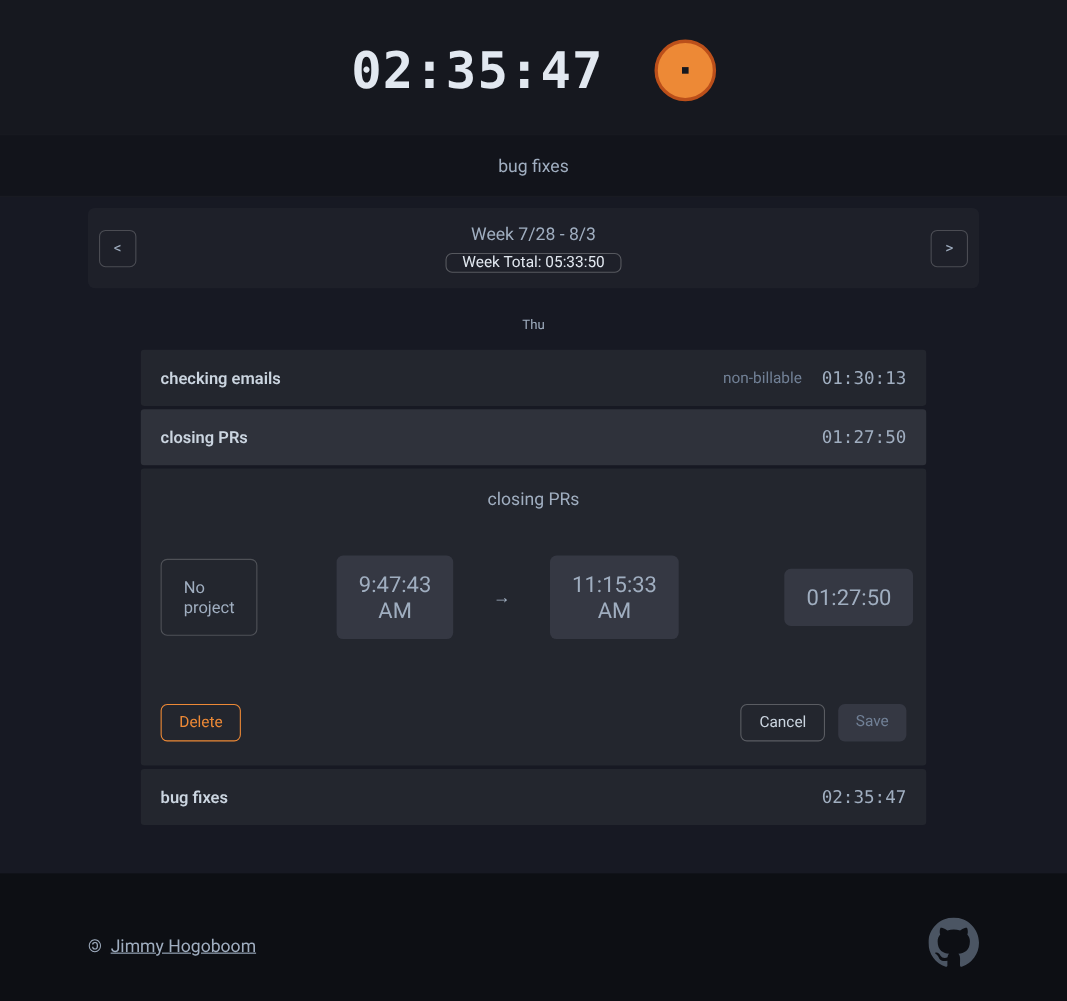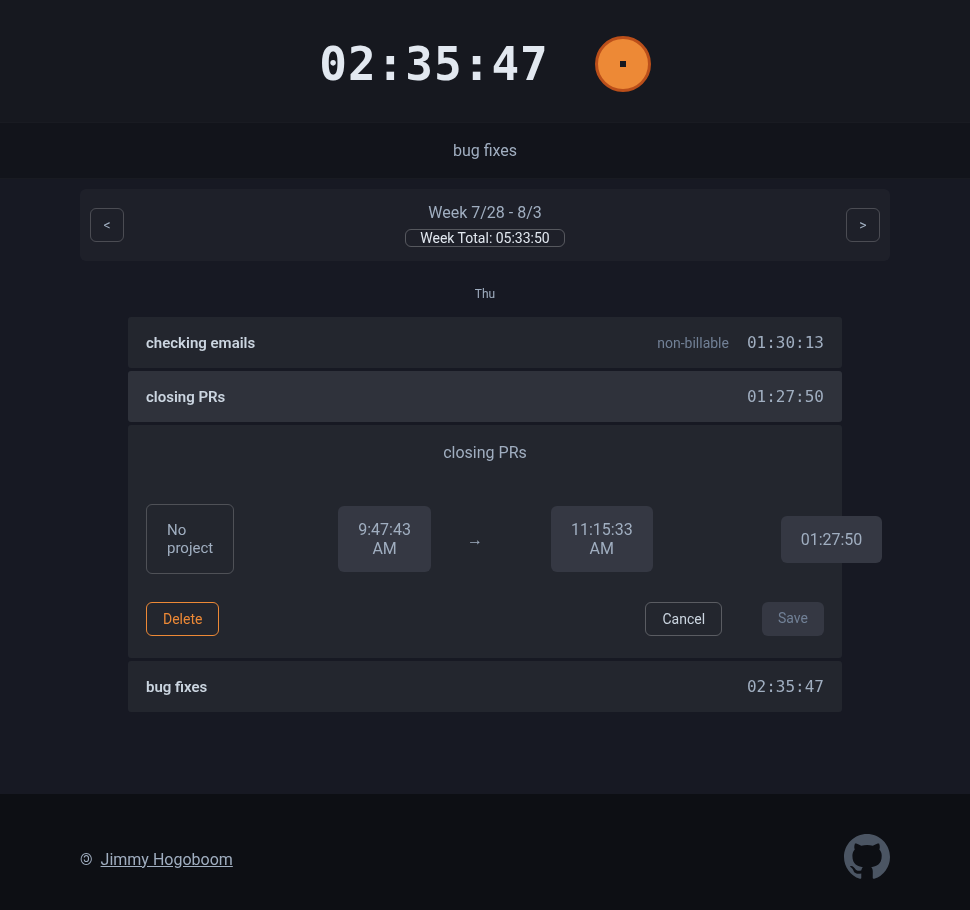--- a/index.html
+++ b/index.html
@@ -51,29 +51,29 @@
   .entry-title{color:var(--text-strong);font-weight:600;font-size:15px;}
   .badge{color:var(--text-dim);font-size:14px;}
   .entry-duration{font-family:var(--mono);color:var(--text);font-size:16px;}
 
   
   .expanded{background:var(--panel);border-radius:3px;margin-bottom:3px;}
   .expanded-title{text-align:center;padding:18px 0 18px;color:var(--text);font-size:16px;}
   .expanded-body{padding:24px 18px 10px;display:flex;align-items:center;gap:36px;}
   .proj-btn{border:1px solid rgba(255,255,255,0.2);border-radius:6px;padding:16px 20px;font-size:15px;color:var(--text);cursor:pointer;}
   .spacer{flex:1;}
-  .time-field{background:var(--panel-lighter);border-radius:6px;padding:14px 20px;color:var(--text);font-size:16px;text-align:center;margin-left:32px;}
+  .time-field{background:var(--panel-lighter);border-radius:6px;padding:14px 20px;color:var(--text);font-size:20px;text-align:center;}
   .time-field.dur{font-family:inherit;}
   .arrow{color:var(--text);font-size:16px;}
   .expanded-actions{display:flex;align-items:center;justify-content:space-between;padding:18px 18px 22px;}
-  .btn{border-radius:6px;padding:8px 16px;font-size:14px;cursor:pointer;}
+  .btn{border-radius:6px;padding:8px 16px;font-size:14px;cursor:pointer;margin-top:31px;}
   .btn-delete{border:1px solid #ed8936;color:#ed8936;background:transparent;}
   .btn-cancel{border:1px solid rgba(255,255,255,0.25);color:var(--text-strong);background:transparent;margin-right:12px;}
   .btn-save{border:none;color:var(--text-dim);background:var(--panel-lighter);}
-  .right-actions{display:flex;gap:28px;}
+  .right-actions{display:flex;}
 
   
   .footer{background:#0d0f14;padding:40px 80px 26px;display:flex;align-items:center;justify-content:space-between;}
   .copyleft{display:flex;align-items:center;gap:8px;font-size:16px;}
   .copyleft-sym{display:inline-block;transform:scaleX(-1);color:var(--text);}
   .author{color:var(--text);text-decoration:underline;cursor:pointer;}
   .gh-icon{color:#4b5563;cursor:pointer;}
 </style>
 </head>
 <body>

